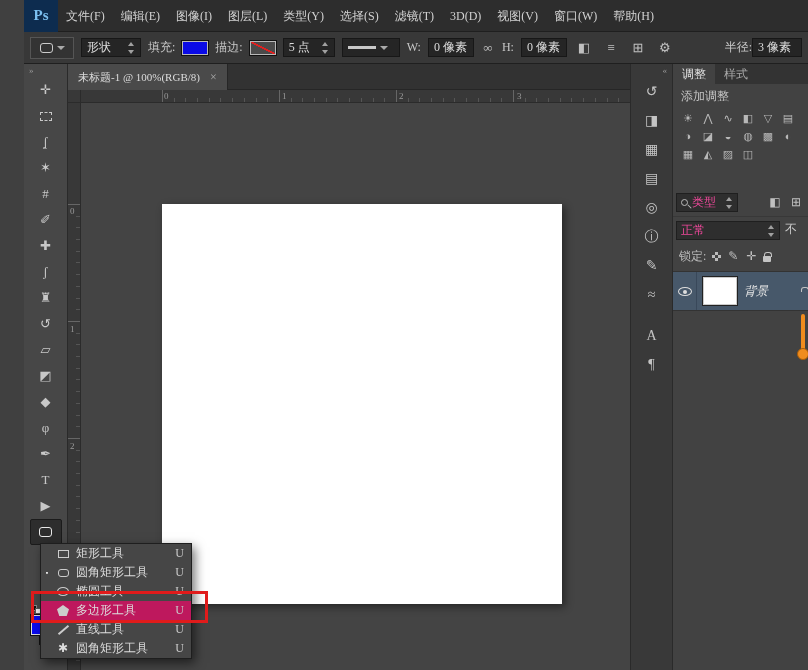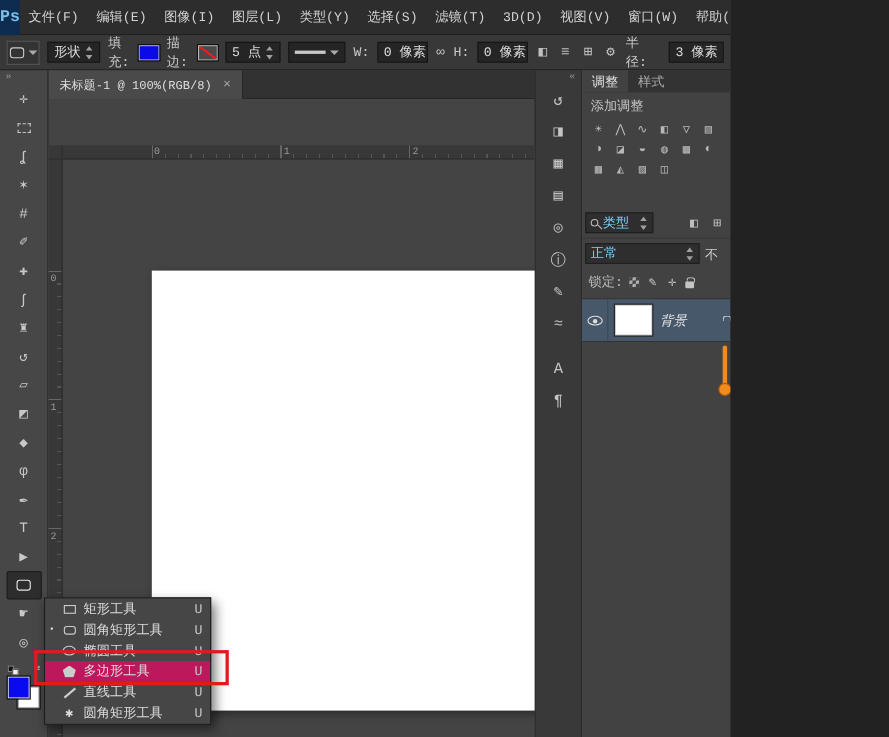--- a/index.html
+++ b/index.html
@@ -1,19 +1,19 @@
 <!DOCTYPE html>
 <html><head>
 <meta charset="utf-8">
 <style>
   * { margin:0; padding:0; box-sizing:border-box; }
   html,body { background:#222; }
-  #app{ width:664px; height:670px; position:relative; overflow:hidden;
-        font-family:Liberation Mono, monospace;
-        background:#404040; color:#ccc; user-select:none; }
+  #app{ width:808px; height:670px; position:relative; overflow:hidden;
+        font-family:Liberation Serif, serif;
+        background:#404040; color:#ccc; user-select:none;padding-left:24px; }
 
   
   .menubar{ height:32px; background:#2d2d2d; border-bottom:1px solid #1f1f1f;
             display:flex; align-items:center; }
   .ps-logo{ width:34px; height:32px; background:#0d2c4f; color:#7cc0f0;
             font-weight:bold; font-size:15px; display:flex; align-items:center;
             justify-content:center; }
   .menu-item{ color:#d2d2d2; font-size:12px; padding:0 8px; height:32px;
               line-height:32px; white-space:nowrap; }
 
@@ -36,21 +36,21 @@
   .dd::after{ content:""; position:absolute; bottom:0; left:1px;
     border-left:3px solid transparent; border-right:3px solid transparent;
     border-top:4px solid #a0a0a0; }
   .fill-swatch{ width:26px; height:14px; background:#0a0ae6; border:1px solid #b8b8b8;
                 outline:1px solid #111; }
   .stroke-swatch{ width:26px; height:14px; border:1px solid #b8b8b8; outline:1px solid #111;
      background:linear-gradient(to top right,#4a4a4a 45%,#e02020 45% 55%,#4a4a4a 55%); }
   .line-preview{ width:28px; height:3px; background:#c8c8c8; }
   .icon-btn{ width:20px; height:20px; display:flex; align-items:center;
              justify-content:center; color:#c0c0c0; font-size:13px; }
-  .rgroup{ margin-left:auto; display:flex; align-items:center; gap:20px; }
+  .rgroup{ margin-left:auto; display:flex; align-items:center; gap:0; }
 
   
   .main{ display:flex; height:606px; }
 
   
   .toolbar{ width:44px; background:#474747; border-right:1px solid #2a2a2a;
             display:flex; flex-direction:column; align-items:center; position:relative; }
   .tb-head{ width:100%; height:13px; color:#9a9a9a; font-size:9px; padding-left:5px;
             line-height:13px; }
   .tool{ width:32px; height:26px; display:flex; align-items:center; justify-content:center;
@@ -62,21 +62,21 @@
   .mini-default{ position:absolute; left:0; top:0; width:10px; height:9px; }
   .mini-default .b{ position:absolute; left:0; top:0; width:6px; height:6px; background:#111; border:1px solid #888; }
   .mini-default .w{ position:absolute; right:0; bottom:0; width:6px; height:6px; background:#eee; border:1px solid #555; }
   .swap-arrows{ position:absolute; right:0; top:-2px; font-size:9px; color:#bbb; }
   .bg-swatch{ position:absolute; left:9px; top:19px; width:20px; height:20px;
               background:#fff; border:1px solid #888; outline:1px solid #111; }
   .fg-swatch{ position:absolute; left:0; top:10px; width:20px; height:20px;
               background:#0a0af0; border:1px solid #ddd; outline:1px solid #111; }
 
   
-  .center{ flex:1; display:flex; flex-direction:column; background:#444; min-width:0;gap:42px; }
+  .center{ flex:1; display:flex; flex-direction:column; background:#444; min-width:0; }
   .tabstrip{ height:26px; background:#323232; display:flex; border-bottom:1px solid #262626; }
   .doc-tab{ height:26px; background:#4a4a4a; color:#ddd; font-size:11px;
             display:flex; align-items:center; padding:0 10px; gap:10px;
             border-right:1px solid #262626; white-space:nowrap; }
   .doc-tab .close{ color:#aaa; font-size:12px; }
   .canvas-wrap{ flex:1; position:relative; overflow:hidden; background:#444; }
   .corner{ position:absolute; left:0; top:0; width:13px; height:13px; background:#383838;
            border-right:1px solid #2b2b2b; border-bottom:1px solid #2b2b2b; z-index:3; }
   .hruler{ position:absolute; left:13px; right:0; top:0; height:13px; background:#383838;
     border-bottom:1px solid #2b2b2b;
@@ -114,27 +114,27 @@
   .ptab{ padding:0 9px; display:flex; align-items:center; color:#a8a8a8; font-size:12px; }
   .ptab.active{ background:#424242; color:#e0e0e0; }
   .add-label{ padding:4px 8px 2px; color:#c4c4c4; }
   .adj-grid{ display:flex; flex-wrap:wrap; padding:3px 6px; gap:2px; }
   .adj{ width:18px; height:16px; display:flex; align-items:center; justify-content:center;
         color:#b8b8b8; font-size:11px; }
   .spacer{ height:24px; }
   .filter-row{ display:flex; align-items:center; gap:3px; padding:4px 3px;
                border-bottom:1px solid #383838; }
   .sel{ background:#2e2e2e; border:1px solid #1f1f1f; height:19px; display:flex;
-        align-items:center; padding:0 4px; gap:4px; color:#7dd3fc; }
+        align-items:center; padding:0 4px; gap:4px; color:#ec4899; }
   .mag{ width:7px; height:7px; border:1px solid #bbb; border-radius:50%; position:relative; flex:none; }
   .mag::after{ content:""; position:absolute; left:5px; top:6px; width:5px; height:1px;
                background:#bbb; transform:rotate(45deg); }
   .mini-btn{ width:18px; height:18px; display:flex; align-items:center; justify-content:center;
              color:#c0c0c0; font-size:12px; }
-  .blend-row{ display:flex; align-items:flex-end; gap:5px; padding:4px 3px; }
+  .blend-row{ display:flex; align-items:flex-start; gap:5px; padding:4px 3px; }
   .lock-row{ display:flex; align-items:center; gap:6px; padding:4px 6px; color:#bbb; }
   .checker{ width:9px; height:9px;
     background-image:linear-gradient(45deg,#bbb 25%,transparent 25% 75%,#bbb 75%),
                      linear-gradient(45deg,#bbb 25%,transparent 25% 75%,#bbb 75%);
     background-size:6px 6px; background-position:0 0,3px 3px; }
   .padlock{ width:8px; height:6px; background:#c4c4c4; border-radius:1px; position:relative; margin-top:4px; }
   .padlock::before{ content:""; position:absolute; top:-4px; left:1px; width:6px; height:4px;
     border:1px solid #c4c4c4; border-bottom:none; border-radius:3px 3px 0 0; }
   .layer-row{ display:flex; align-items:center; height:40px; background:#47586a;
               border-top:1px solid #333; border-bottom:1px solid #333; margin-top:2px; }

